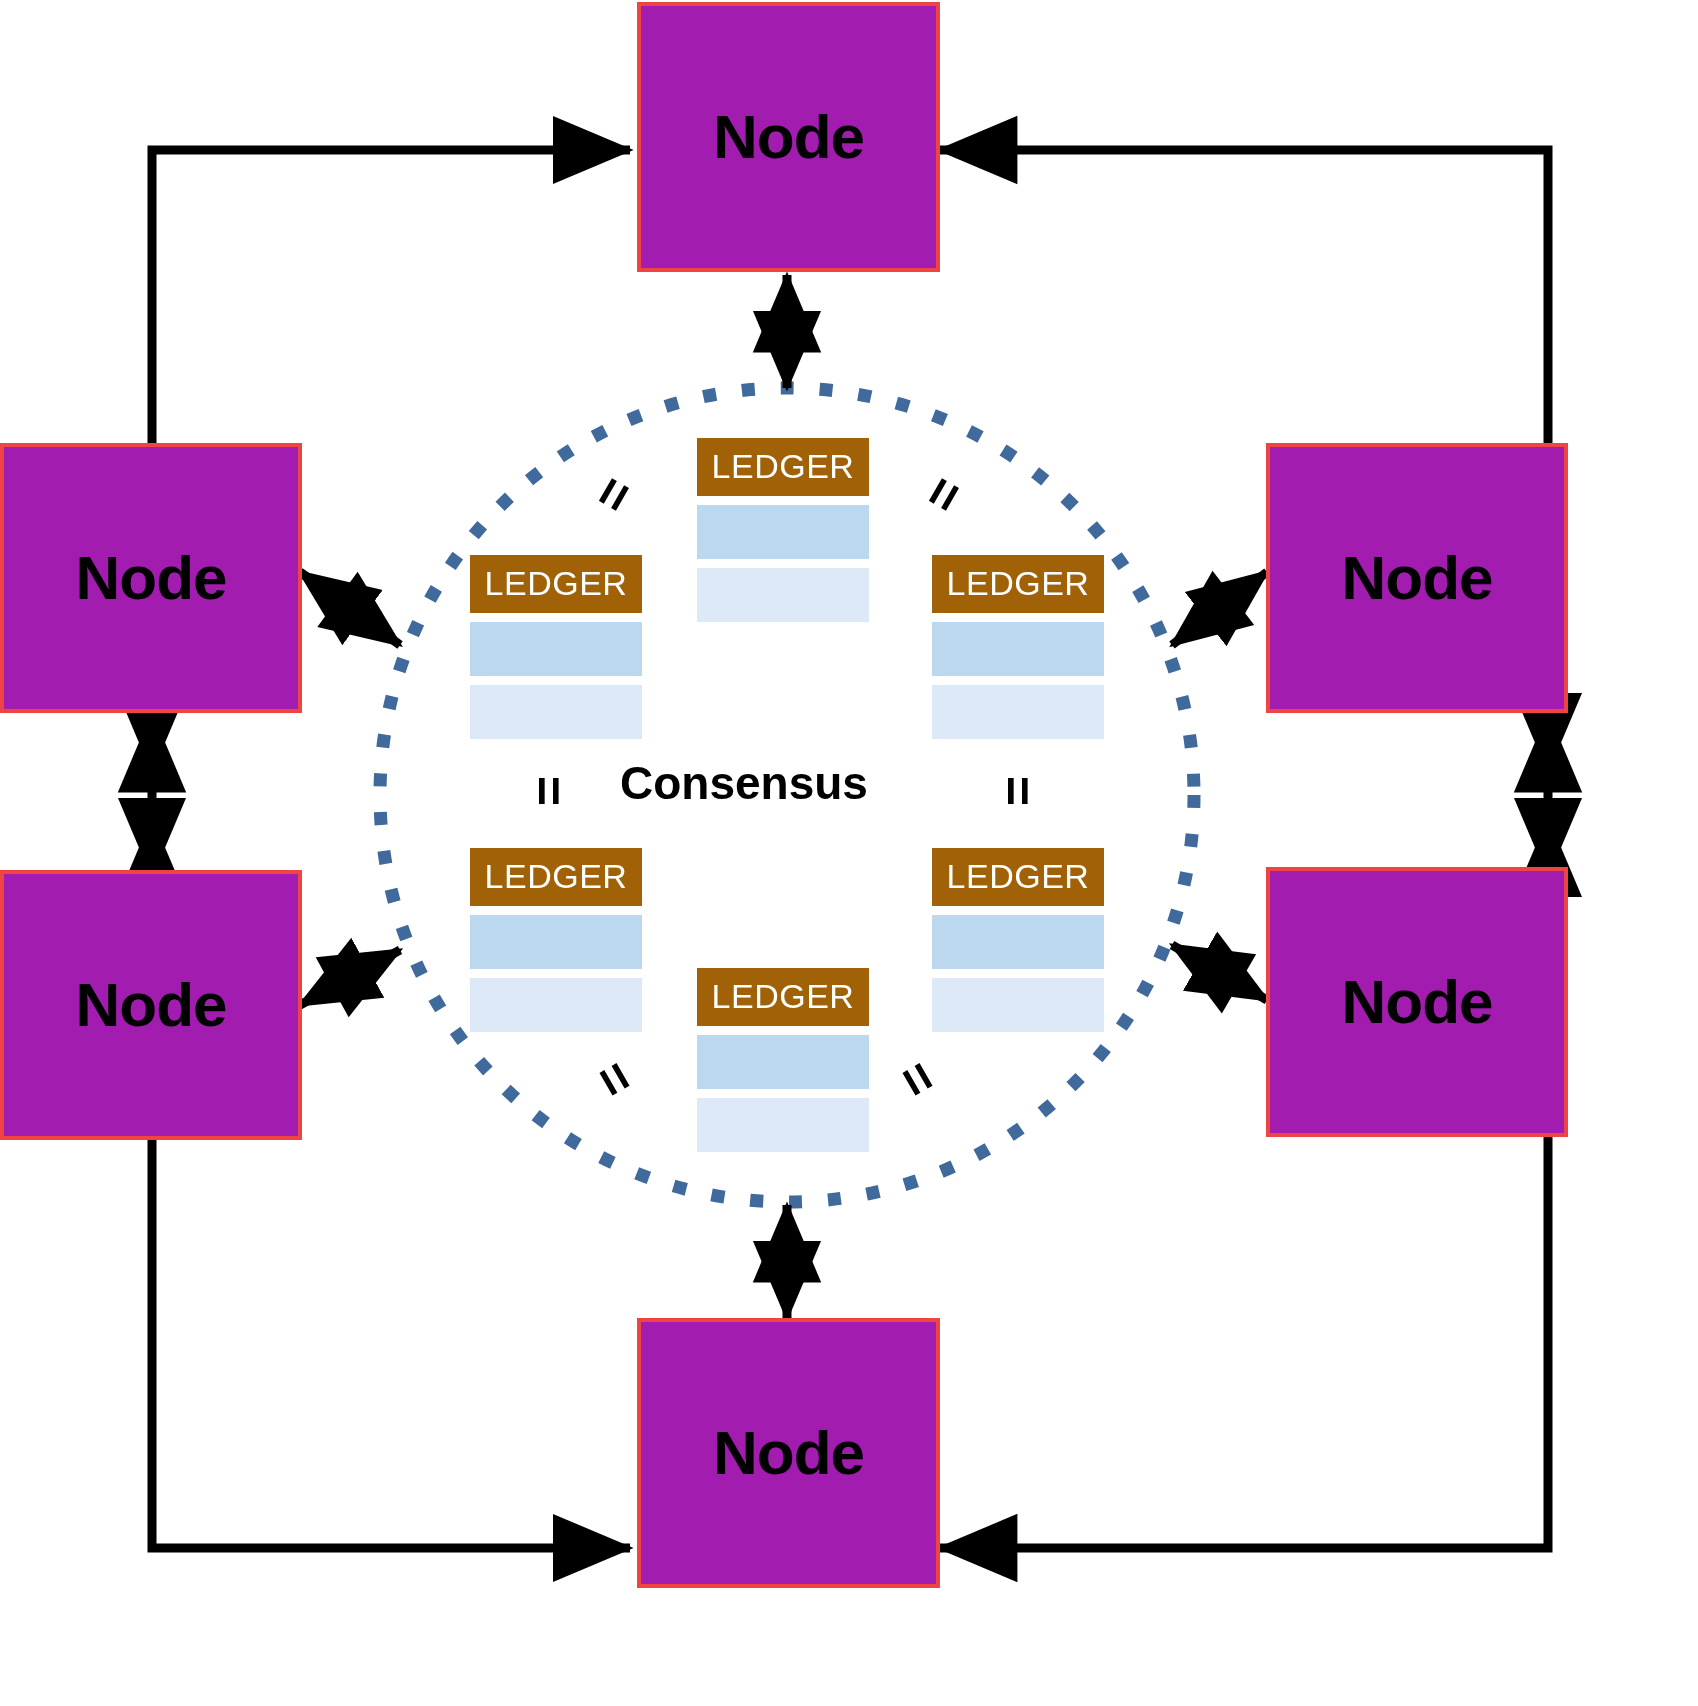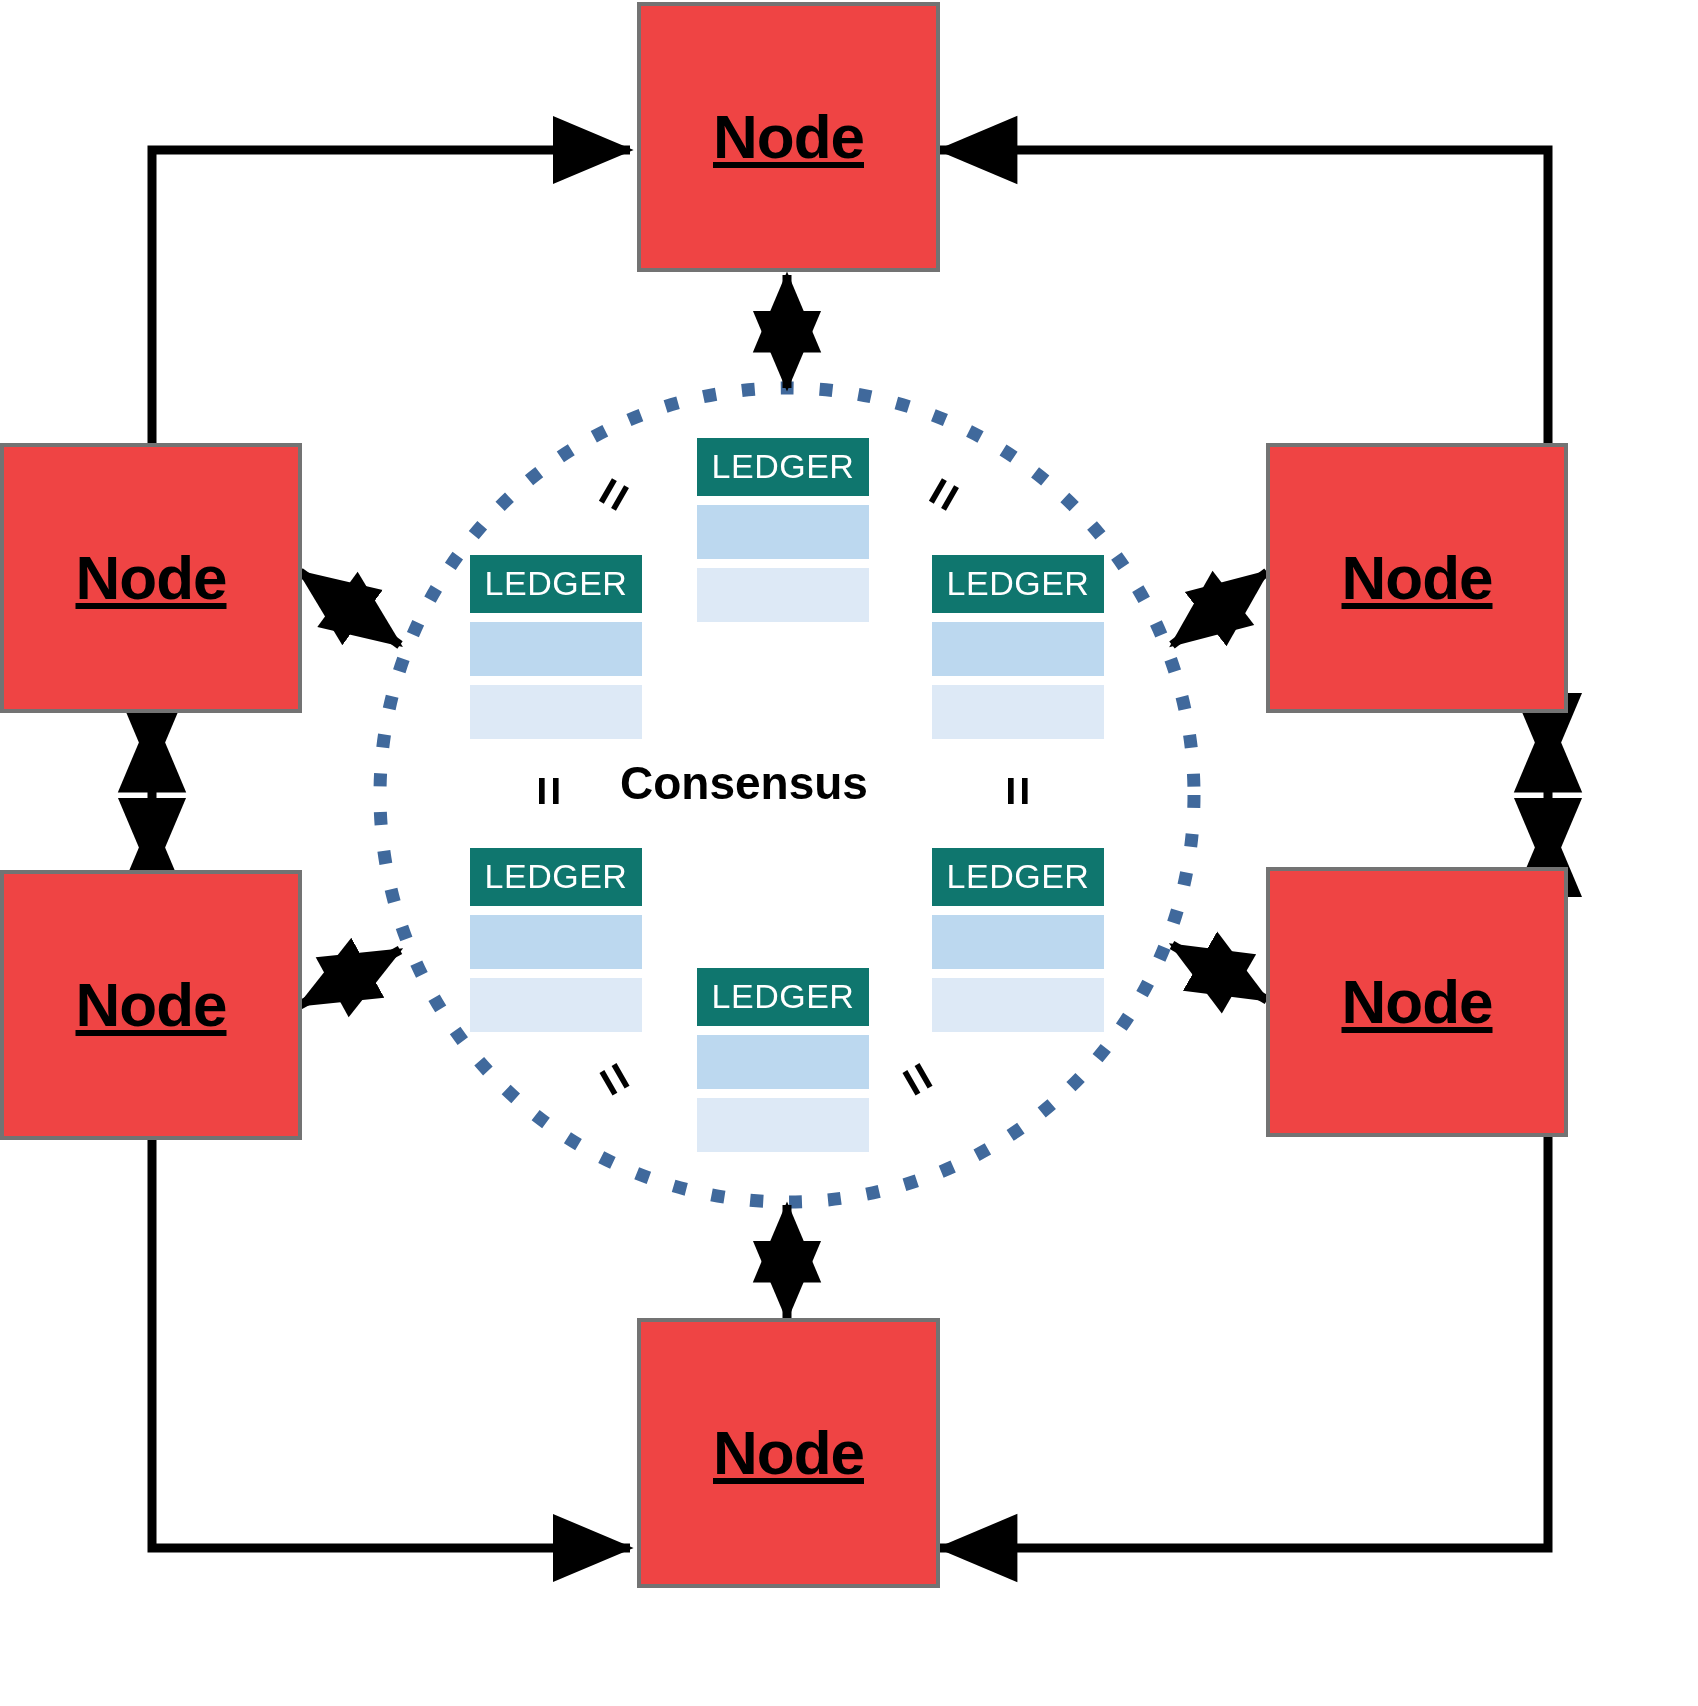--- a/index.html
+++ b/index.html
@@ -19,41 +19,40 @@
   }
   #wires {
     position: absolute;
     left: 0; top: 0;
     width: 1698px;
     height: 1706px;
   }
   .node {
     position: absolute;
     box-sizing: border-box;
-    background: #ef4444;
-    border: 4px solid #737373;
+    background: #a21caf;
+    border: 4px solid #ef4444;
     display: flex;
     align-items: center;
     justify-content: center;
-    text-decoration: underline;
   }
   .node-label {
     font-family: "Liberation Sans", sans-serif;
     font-weight: bold;
     font-size: 62px;
     color: #000000;
     letter-spacing: -1px;
     line-height: 1;
   }
   .ledger {
     position: absolute;
     width: 172px;
   }
   .ledger-head {
-    background: #0f766e;
+    background: #a16207;
     color: #ffffff;
     font-family: "Liberation Sans", sans-serif;
     font-size: 34px;
     line-height: 1;
     padding: 11px 0 13px 0;
     text-align: center;
     letter-spacing: 0.5px;
   }
   .ledger-row1 {
     background: #bcd8ef;

